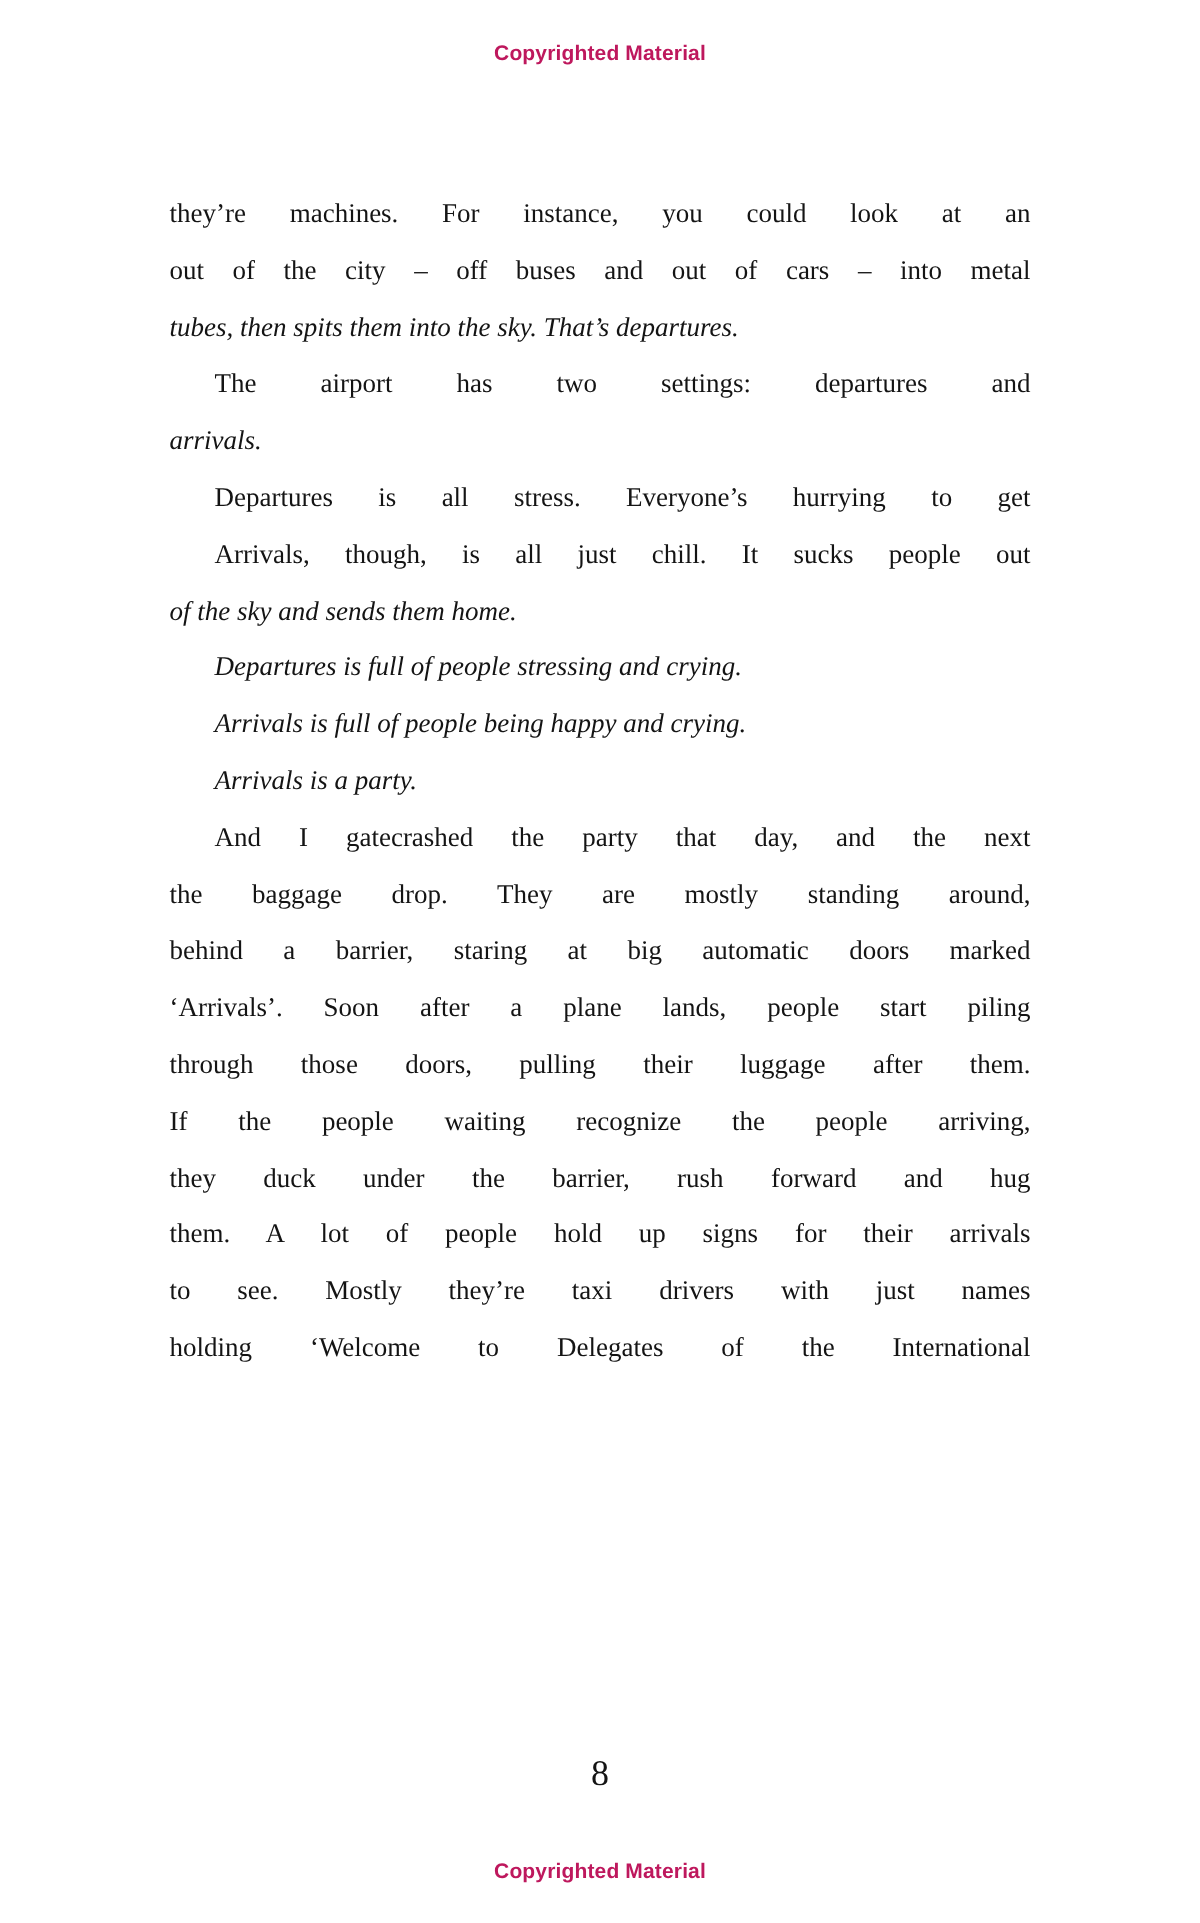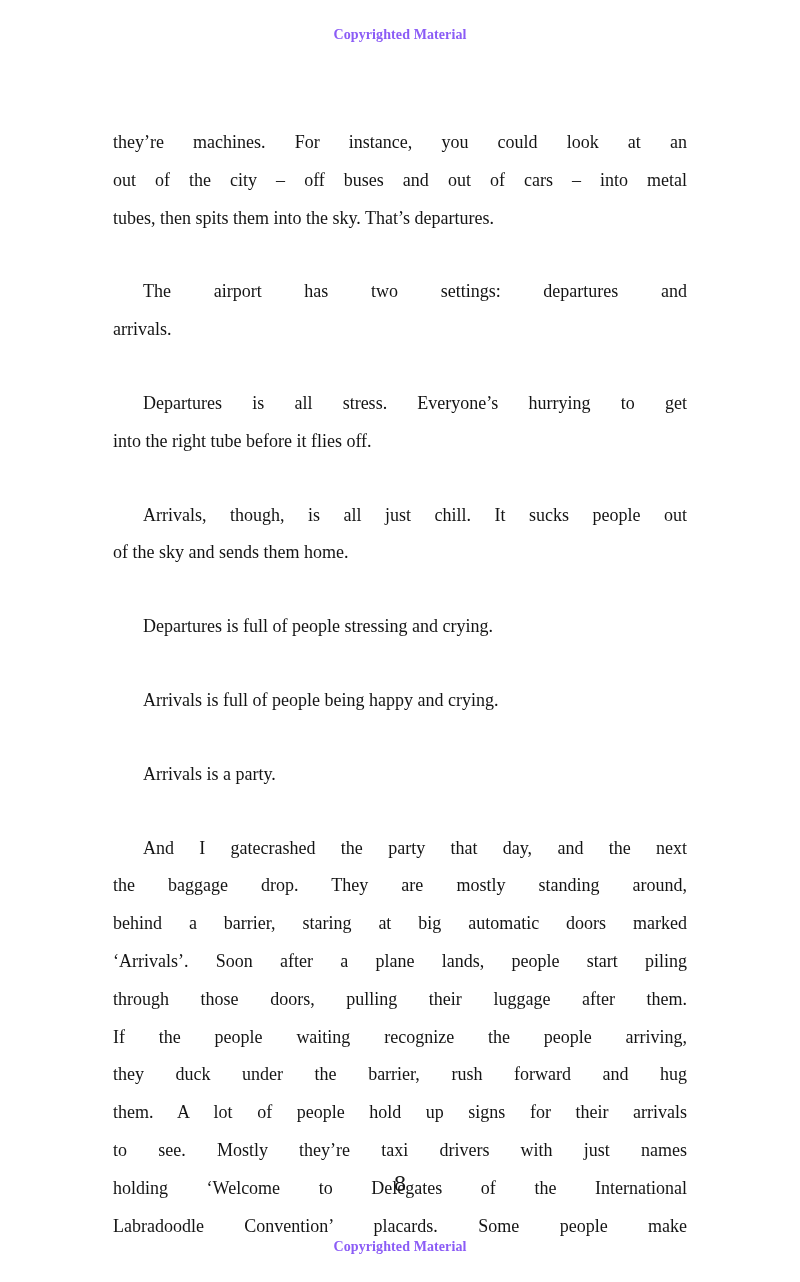--- a/index.html
+++ b/index.html
@@ -11,24 +11,24 @@
       width: 800px;
       height: 1282px;
       position: relative;
       overflow: hidden;
     }
     .watermark {
       position: absolute;
       left: 0;
       width: 800px;
       text-align: center;
-      font-family: Liberation Serif, serif;
+      font-family: Liberation Sans, sans-serif;
       font-weight: bold;
       font-size: 14px;
-      color: #8b5cf6;
+      color: #be185d;
       letter-spacing: 0.1px;
     }
     .watermark.top { top: 27px; }
     .watermark.bottom { top: 1239px; }
 
     .page-body {
       position: absolute;
       left: 113px;
       top: 124px;
       width: 574px;
@@ -41,24 +41,24 @@
       height: 37.8px;
       line-height: 37.8px;
       white-space: nowrap;
       text-align: justify;
       text-align-last: justify;
       overflow: visible;
     }
     .line.last {
       text-align: left;
       text-align-last: left;
+      font-style: italic;
     }
     .line.indent {
       padding-left: 30px;
-      margin-top: 36px;
     }
     .page-number {
       position: absolute;
       left: 0;
       width: 800px;
       top: 1170px;
       text-align: center;
       font-family: "Liberation Serif", serif;
       font-size: 24px;
       color: #141414;
@@ -75,21 +75,20 @@
         <span class="line">they’re machines. For instance, you could look at an</span>
         <span class="line">out of the city – off buses and out of cars – into metal</span>
         <span class="line last">tubes, then spits them into the sky. That’s departures.</span>
       </div>
       <div>
         <span class="line indent">The airport has two settings: departures and</span>
         <span class="line last">arrivals.</span>
       </div>
       <div>
         <span class="line indent">Departures is all stress. Everyone’s hurrying to get</span>
-        <span class="line last">into the right tube before it flies off.</span>
       </div>
       <div>
         <span class="line indent">Arrivals, though, is all just chill. It sucks people out</span>
         <span class="line last">of the sky and sends them home.</span>
       </div>
       <div>
         <span class="line indent last">Departures is full of people stressing and crying.</span>
       </div>
       <div>
         <span class="line indent last">Arrivals is full of people being happy and crying.</span>
@@ -103,20 +102,19 @@
       <div>
         <span class="line">the baggage drop. They are mostly standing around,</span>
         <span class="line">behind a barrier, staring at big automatic doors marked</span>
         <span class="line">‘Arrivals’. Soon after a plane lands, people start piling</span>
         <span class="line">through those doors, pulling their luggage after them.</span>
         <span class="line">If the people waiting recognize the people arriving,</span>
         <span class="line">they duck under the barrier, rush forward and hug</span>
         <span class="line">them. A lot of people hold up signs for their arrivals</span>
         <span class="line">to see. Mostly they’re taxi drivers with just names</span>
         <span class="line">holding ‘Welcome to Delegates of the International</span>
-        <span class="line">Labradoodle Convention’ placards. Some people make</span>
       </div>
     </div>
 </div>
 
 <div class="page-number">8</div>
 
 <div class="watermark bottom">Copyrighted Material</div>
 
 </body></html>

